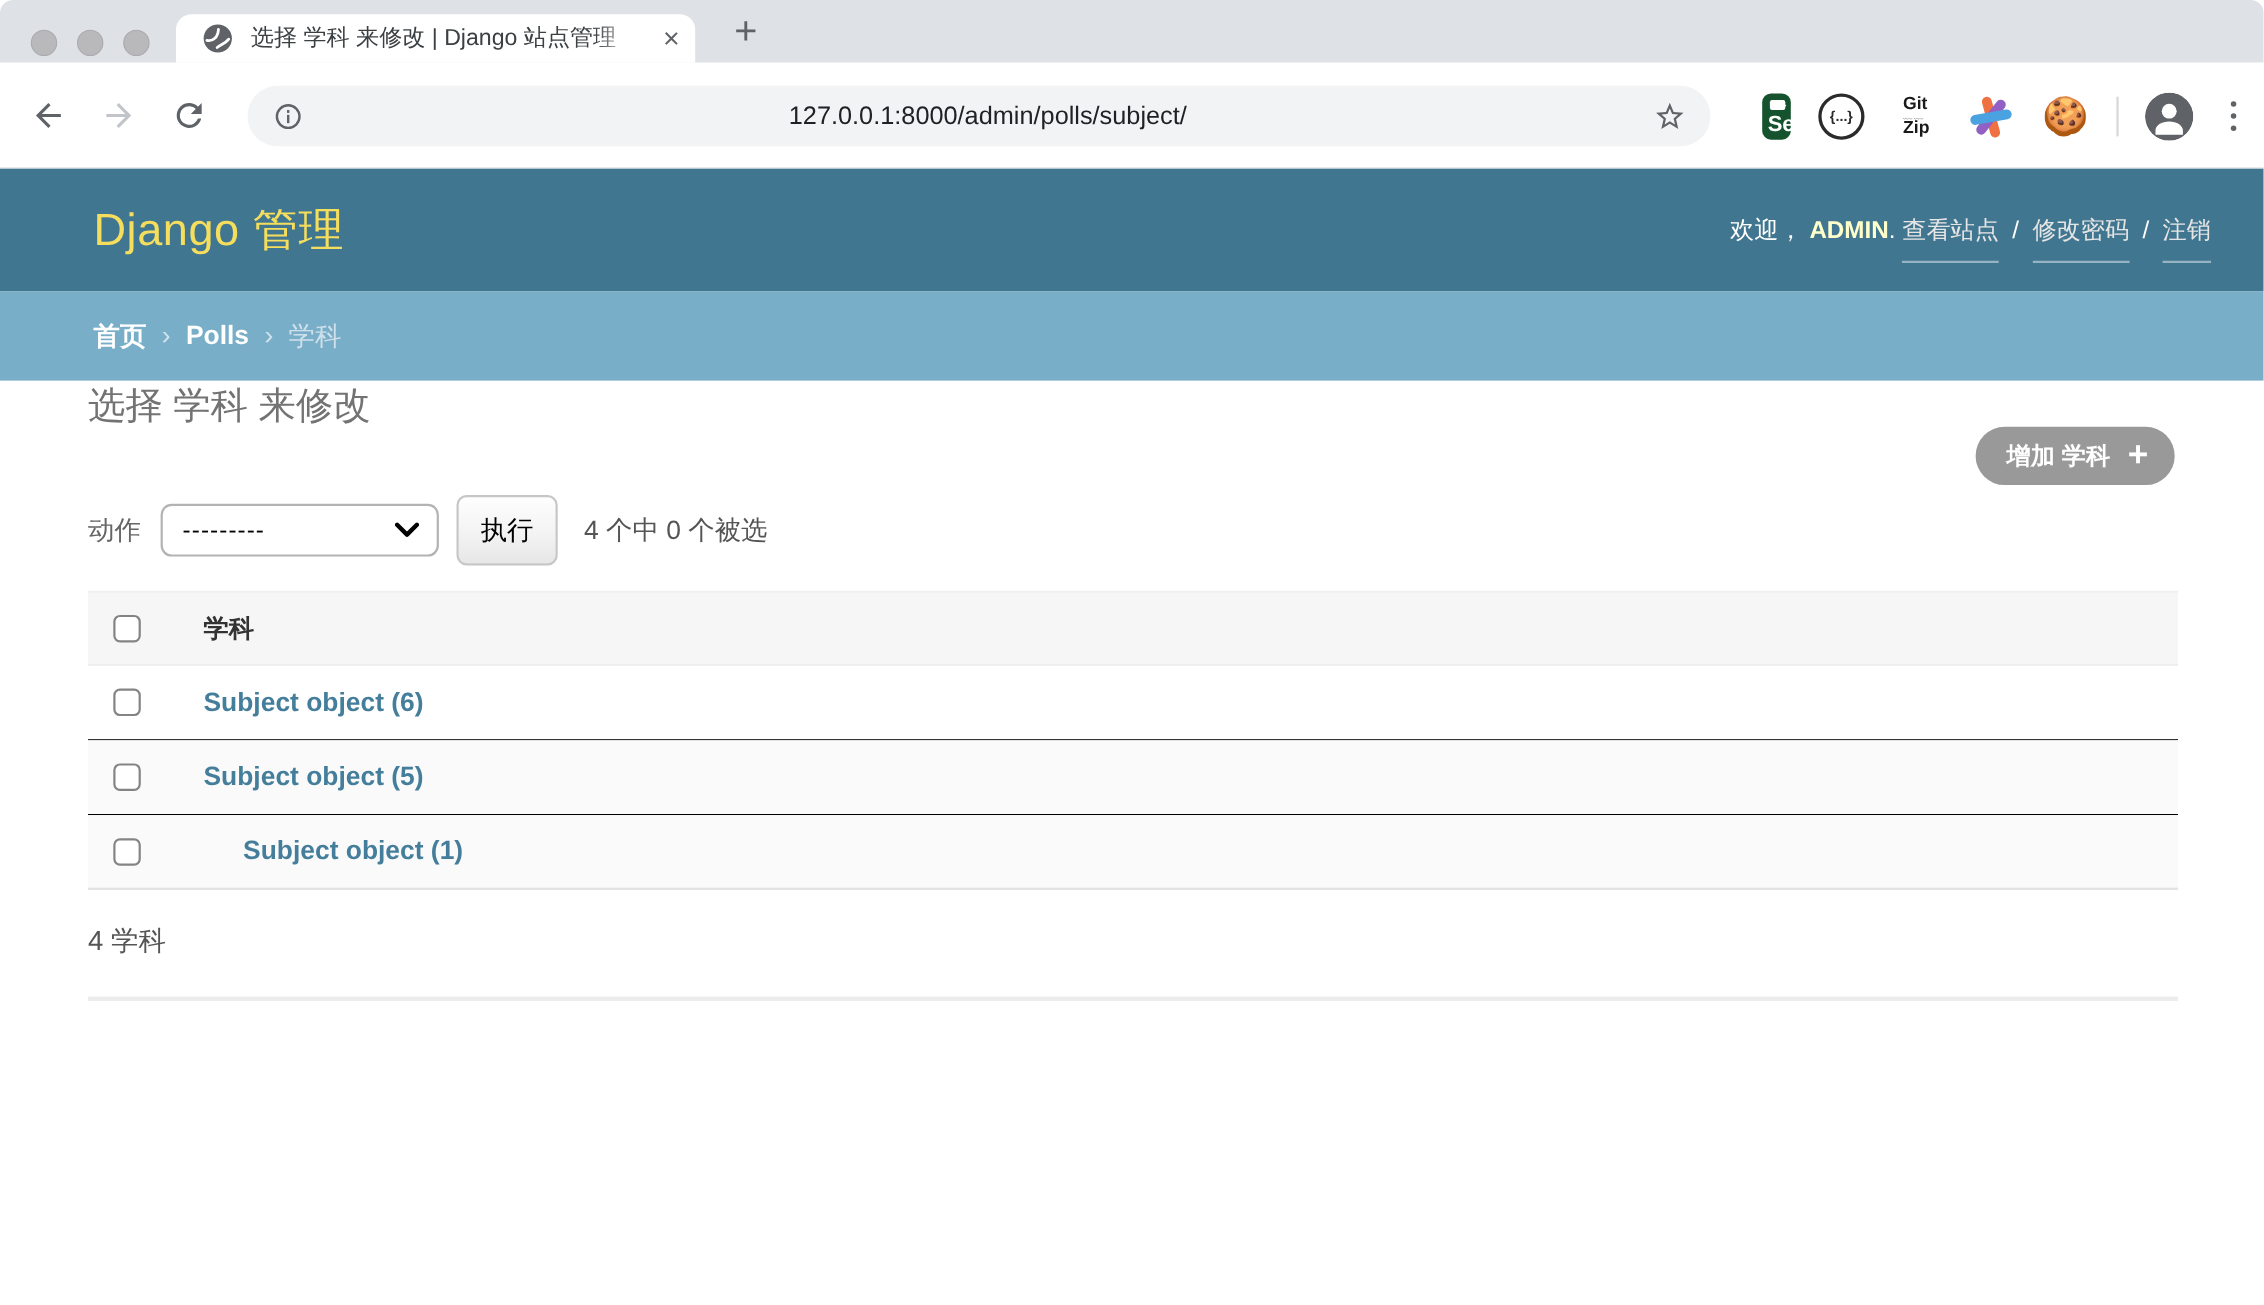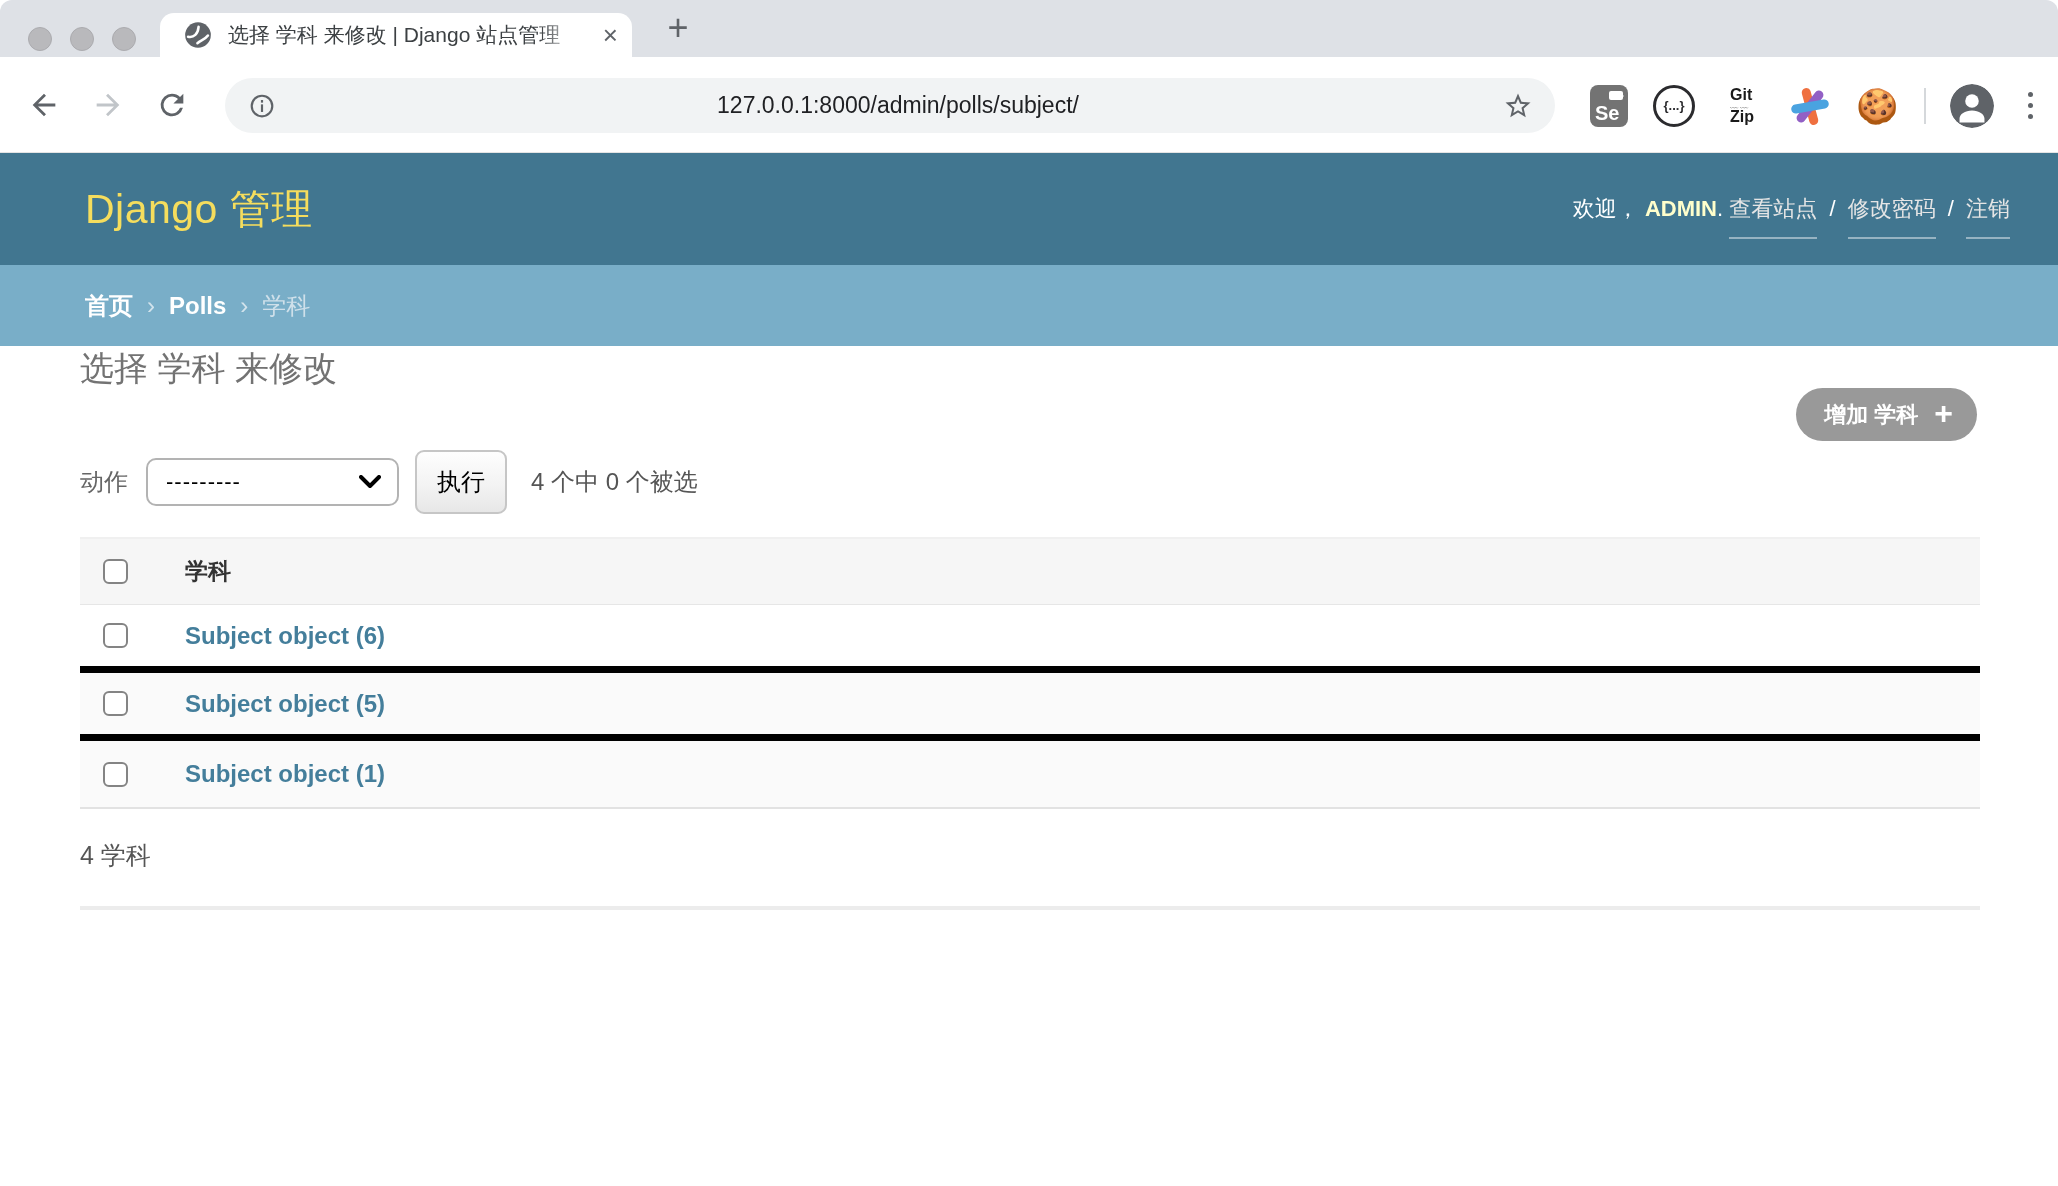--- a/index.html
+++ b/index.html
@@ -30,21 +30,21 @@
   .btn-fwd  { left:88px; }
   .btn-reload { left:152px; }
   .omnibox { position:absolute; left:225px; top:21px; width:1330px; height:55px; border-radius:28px;
          background:#f1f3f4; display:flex; align-items:center; padding:0 22px 0 24px;text-align:center; }
   .info-icon { width:26px; height:26px; margin-right:18px; flex:0 0 auto; }
   .url { font-size:23px; color:#202124; flex:1; }
   .star-icon { width:30px; height:30px; flex:0 0 auto; }
 
   .ext-area { position:absolute; right:16px; top:21px; height:55px; display:flex; align-items:center; }
   .ext { display:flex; align-items:center; justify-content:center; width:44px; height:44px; margin-left:24px; }
-  .ext-se { width:38px; height:42px; background:#737373; border-radius:8px; position:relative; }
+  .ext-se { width:26px; height:42px; background:#14532d; border-radius:8px; position:relative; }
   .ext-se .se-txt { position:absolute; left:5px; bottom:2px; color:#fff; font-weight:700; font-size:20px; }
   .ext-se .se-cam { position:absolute; right:5px; top:6px; width:14px; height:9px; background:#fff; border-radius:2px; }
   .ext-se .se-cam::after { content:""; position:absolute; right:-5px; top:1px; border:4px solid transparent; border-left:5px solid #fff; }
   .ext-json { width:42px; height:42px; border:3px solid #2b2b2e; border-radius:50%; display:flex; align-items:center; justify-content:center;
          font-size:13px; font-weight:700; color:#2b2b2e; letter-spacing:0; }
   .ext-gitzip { display:flex; flex-direction:column; line-height:14px; color:#1a1a1a; }
   .ext-gitzip .g1 { font-size:16px; font-weight:800; }
   .ext-gitzip .zz { font-size:9px; letter-spacing:1px; color:#333; height:8px; line-height:6px; }
   .ext-gitzip .g2 { font-size:16px; font-weight:700; }
   .ext-ast { position:relative; }
@@ -87,24 +87,24 @@
   .action-select { width:253px; height:48px; background:#fff; border:2px solid #b3b3b3; border-radius:10px;
          display:flex; align-items:center; justify-content:space-between; padding:0 16px 0 18px; }
   .action-select .val { font-size:22px; color:#000; letter-spacing:1px; }
   .action-select svg { width:22px; height:14px; }
   .go-btn { margin-left:16px; height:64px; padding:0 20px; border:2px solid #c6c6c6; border-radius:9px;
          background:linear-gradient(180deg,#fefefe 0%,#f3f3f3 55%,#e7e7e7 100%); font-size:24px; color:#000;
          display:flex; align-items:center; font-family:inherit; }
   .action-counter { margin-left:24px; font-size:24px; color:#555; }
 
   .changelist { margin-top:23px; border-top:2px solid #f0f0f0; }
-  .row { display:flex; align-items:center; height:68px; border-bottom:7px solid #000000; }
+  .row { display:flex; align-items:center; height:68px; border-bottom:1px solid #000000; }
   .row.header { height:66px; background:#f6f6f6; border-bottom:1px solid #e6e6e6; }
   .row.alt { background:#fafafa; }
-  .row.last { border-bottom:2px solid #e2e2e2; }
+  .row.last { border-bottom:2px solid #e2e2e2;gap:36px; }
   .cb { width:25px; height:25px; border:2px solid #848484; border-radius:6px; background:#fff; margin-left:23px; flex:0 0 auto; }
   .col-label { margin-left:57px; font-size:23px; font-weight:700; color:#333; }
   .row-link { margin-left:57px; font-size:24px; font-weight:700; color:#447e9b; text-decoration:none; }
 
   .paginator { padding-top:30px; font-size:25px; color:#555; }
   .footer-line { margin-top:34px; height:4px; background:#ececec; }
 </style>
 </head>
 <body>
 

